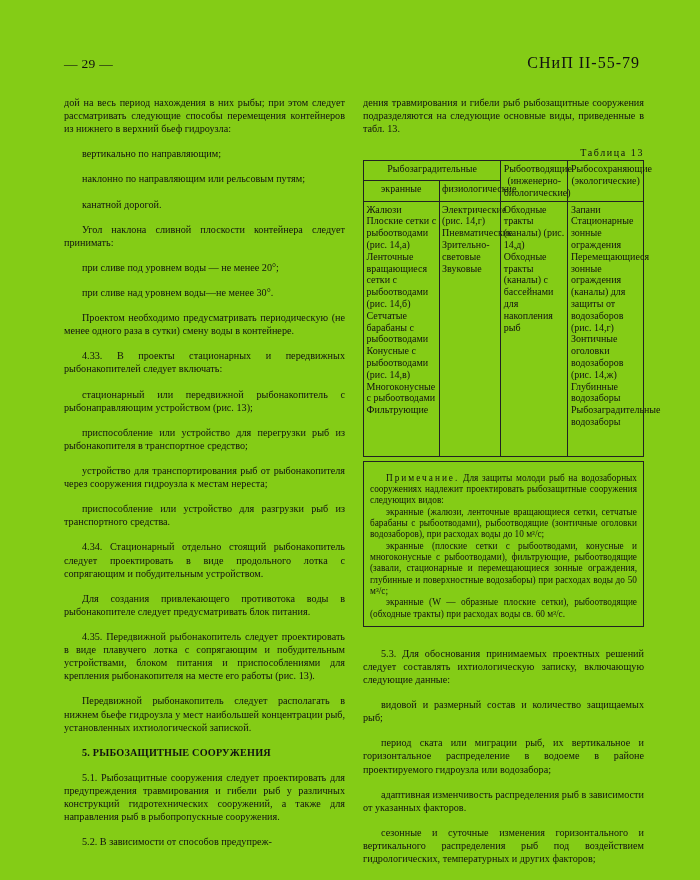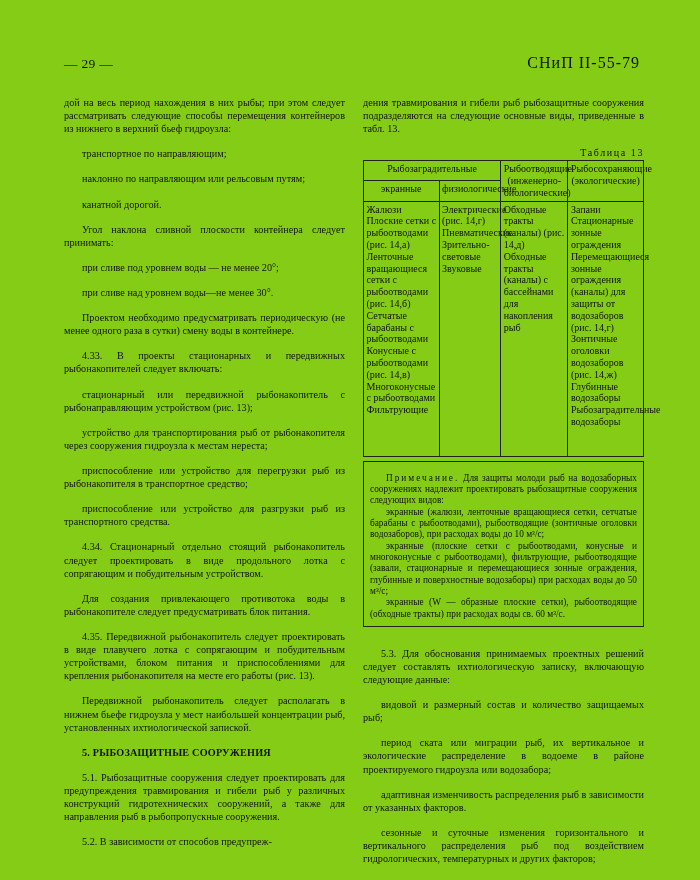--- a/index.html
+++ b/index.html
@@ -107,31 +107,31 @@
 
   <div class="header">
     <span class="pg">— 29 —</span>
     <span class="code">СНиП II-55-79</span>
   </div>
 
   <div class="columns">
 
     <div class="col">
       <p class="noind">дой на весь период нахождения в них рыбы; при этом следует рассматривать следующие способы перемещения контейнеров из нижнего в верхний бьеф гидроузла:</p>
-      <p>транспортное по направляющим;</p>
+      <p>вертикально по направляющим;</p>
       <p>наклонно по направляющим или рельсовым путям;</p>
       <p>канатной дорогой.</p>
       <p>Угол наклона сливной плоскости контейнера следует принимать:</p>
       <p>при сливе под уровнем воды — не менее 20°;</p>
       <p>при сливе над уровнем воды—не менее 30°.</p>
       <p>Проектом необходимо предусматривать периодическую (не менее одного раза в сутки) смену воды в контейнере.</p>
       <p>4.33. В проекты стационарных и передвижных рыбонакопителей следует включать:</p>
       <p>стационарный или передвижной рыбонакопитель с рыбонаправляющим устройством (рис. 13);</p>
+      <p>приспособление или устройство для перегрузки рыб из рыбонакопителя в транспортное средство;</p>
       <p>устройство для транспортирования рыб от рыбонакопителя через сооружения гидроузла к местам нереста;</p>
-      <p>приспособление или устройство для перегрузки рыб из рыбонакопителя в транспортное средство;</p>
       <p>приспособление или устройство для разгрузки рыб из транспортного средства.</p>
       <p>4.34. Стационарный отдельно стоящий рыбонакопитель следует проектировать в виде продольного лотка с сопрягающим и побудительным устройством.</p>
       <p>Для создания привлекающего противотока воды в рыбонакопителе следует предусматривать блок питания.</p>
       <p>4.35. Передвижной рыбонакопитель следует проектировать в виде плавучего лотка с сопрягающим и побудительным устройствами, блоком питания и приспособлениями для крепления рыбонакопителя на месте его работы (рис. 13).</p>
       <p>Передвижной рыбонакопитель следует располагать в нижнем бьефе гидроузла у мест наибольшей концентрации рыб, установленных ихтиологической запиской.</p>
 
       <p class="secttitle">5. РЫБОЗАЩИТНЫЕ СООРУЖЕНИЯ</p>
 
       <p>5.1. Рыбозащитные сооружения следует проектировать для предупреждения травмирования и гибели рыб у различных конструкций гидротехнических сооружений, а также для направления рыб в рыбопропускные сооружения.</p>
       <p>5.2. В зависимости от способов предупреж-</p>
@@ -192,19 +192,19 @@
           <p>экранные (жалюзи, ленточные вращающиеся сетки, сетчатые барабаны с рыбоотводами), рыбоотводящие (зонтичные оголовки водозаборов), при расходах воды до 10 м³/с;</p>
           <p>экранные (плоские сетки с рыбоотводами, конусные и многоконусные с рыбоотводами), фильтрующие, рыбоотводящие (завали, стационарные и перемещающиеся зонные ограждения, глубинные и поверхностные водозаборы) при расходах воды до 50 м³/с;</p>
           <p>экранные (W — образные плоские сетки), рыбоотводящие (обходные тракты) при расходах воды св. 60 м³/с.</p>
         </div>
       </div>
 
       <div style="height:8px"></div>
 
       <p>5.3. Для обоснования принимаемых проектных решений следует составлять ихтиологическую записку, включающую следующие данные:</p>
       <p>видовой и размерный состав и количество защищаемых рыб;</p>
-      <p>период ската или миграции рыб, их вертикальное и экологические распределение в водоеме в районе проектируемого гидроузла или водозабора;</p>
+      <p>период ската или миграции рыб, их вертикальное и горизонтальное распределение в водоеме в районе проектируемого гидроузла или водозабора;</p>
       <p>адаптивная изменчивость распределения рыб в зависимости от указанных факторов.</p>
       <p>сезонные и суточные изменения горизонтального и вертикального распределения рыб под воздействием гидрологических, температурных и других факторов;</p>
     </div>
 
   </div>
 </div>
 
 </body></html>

